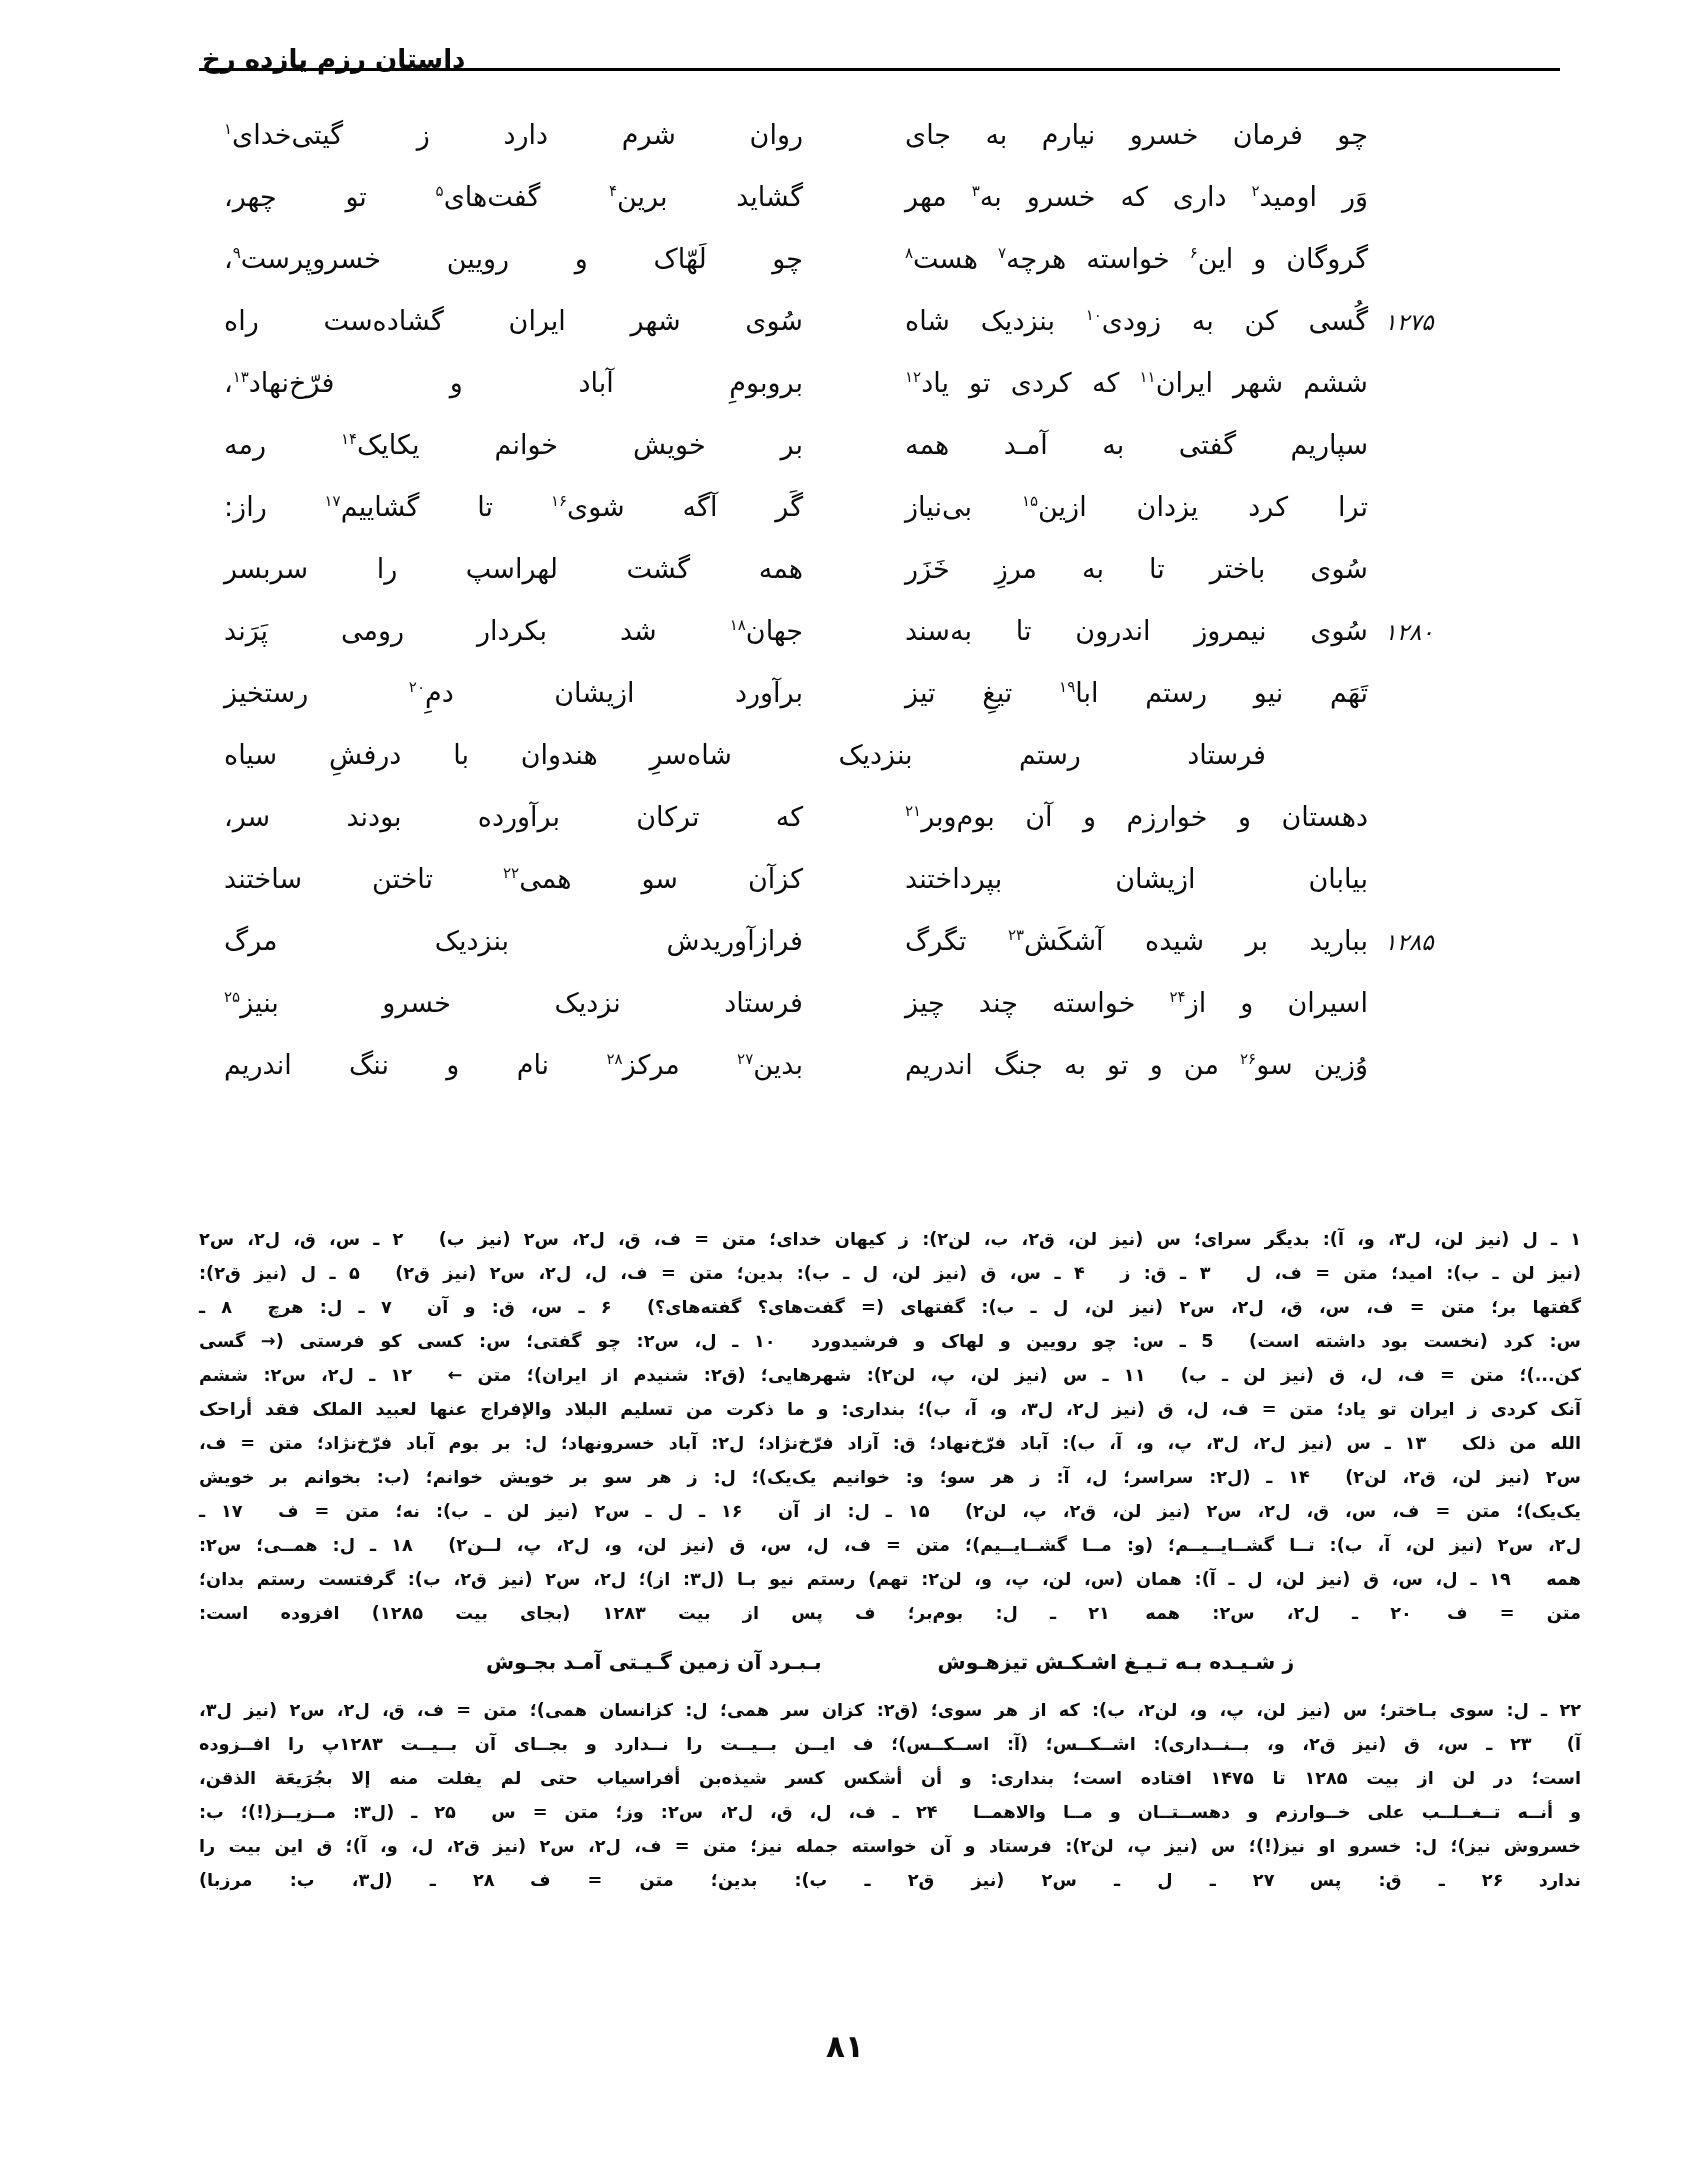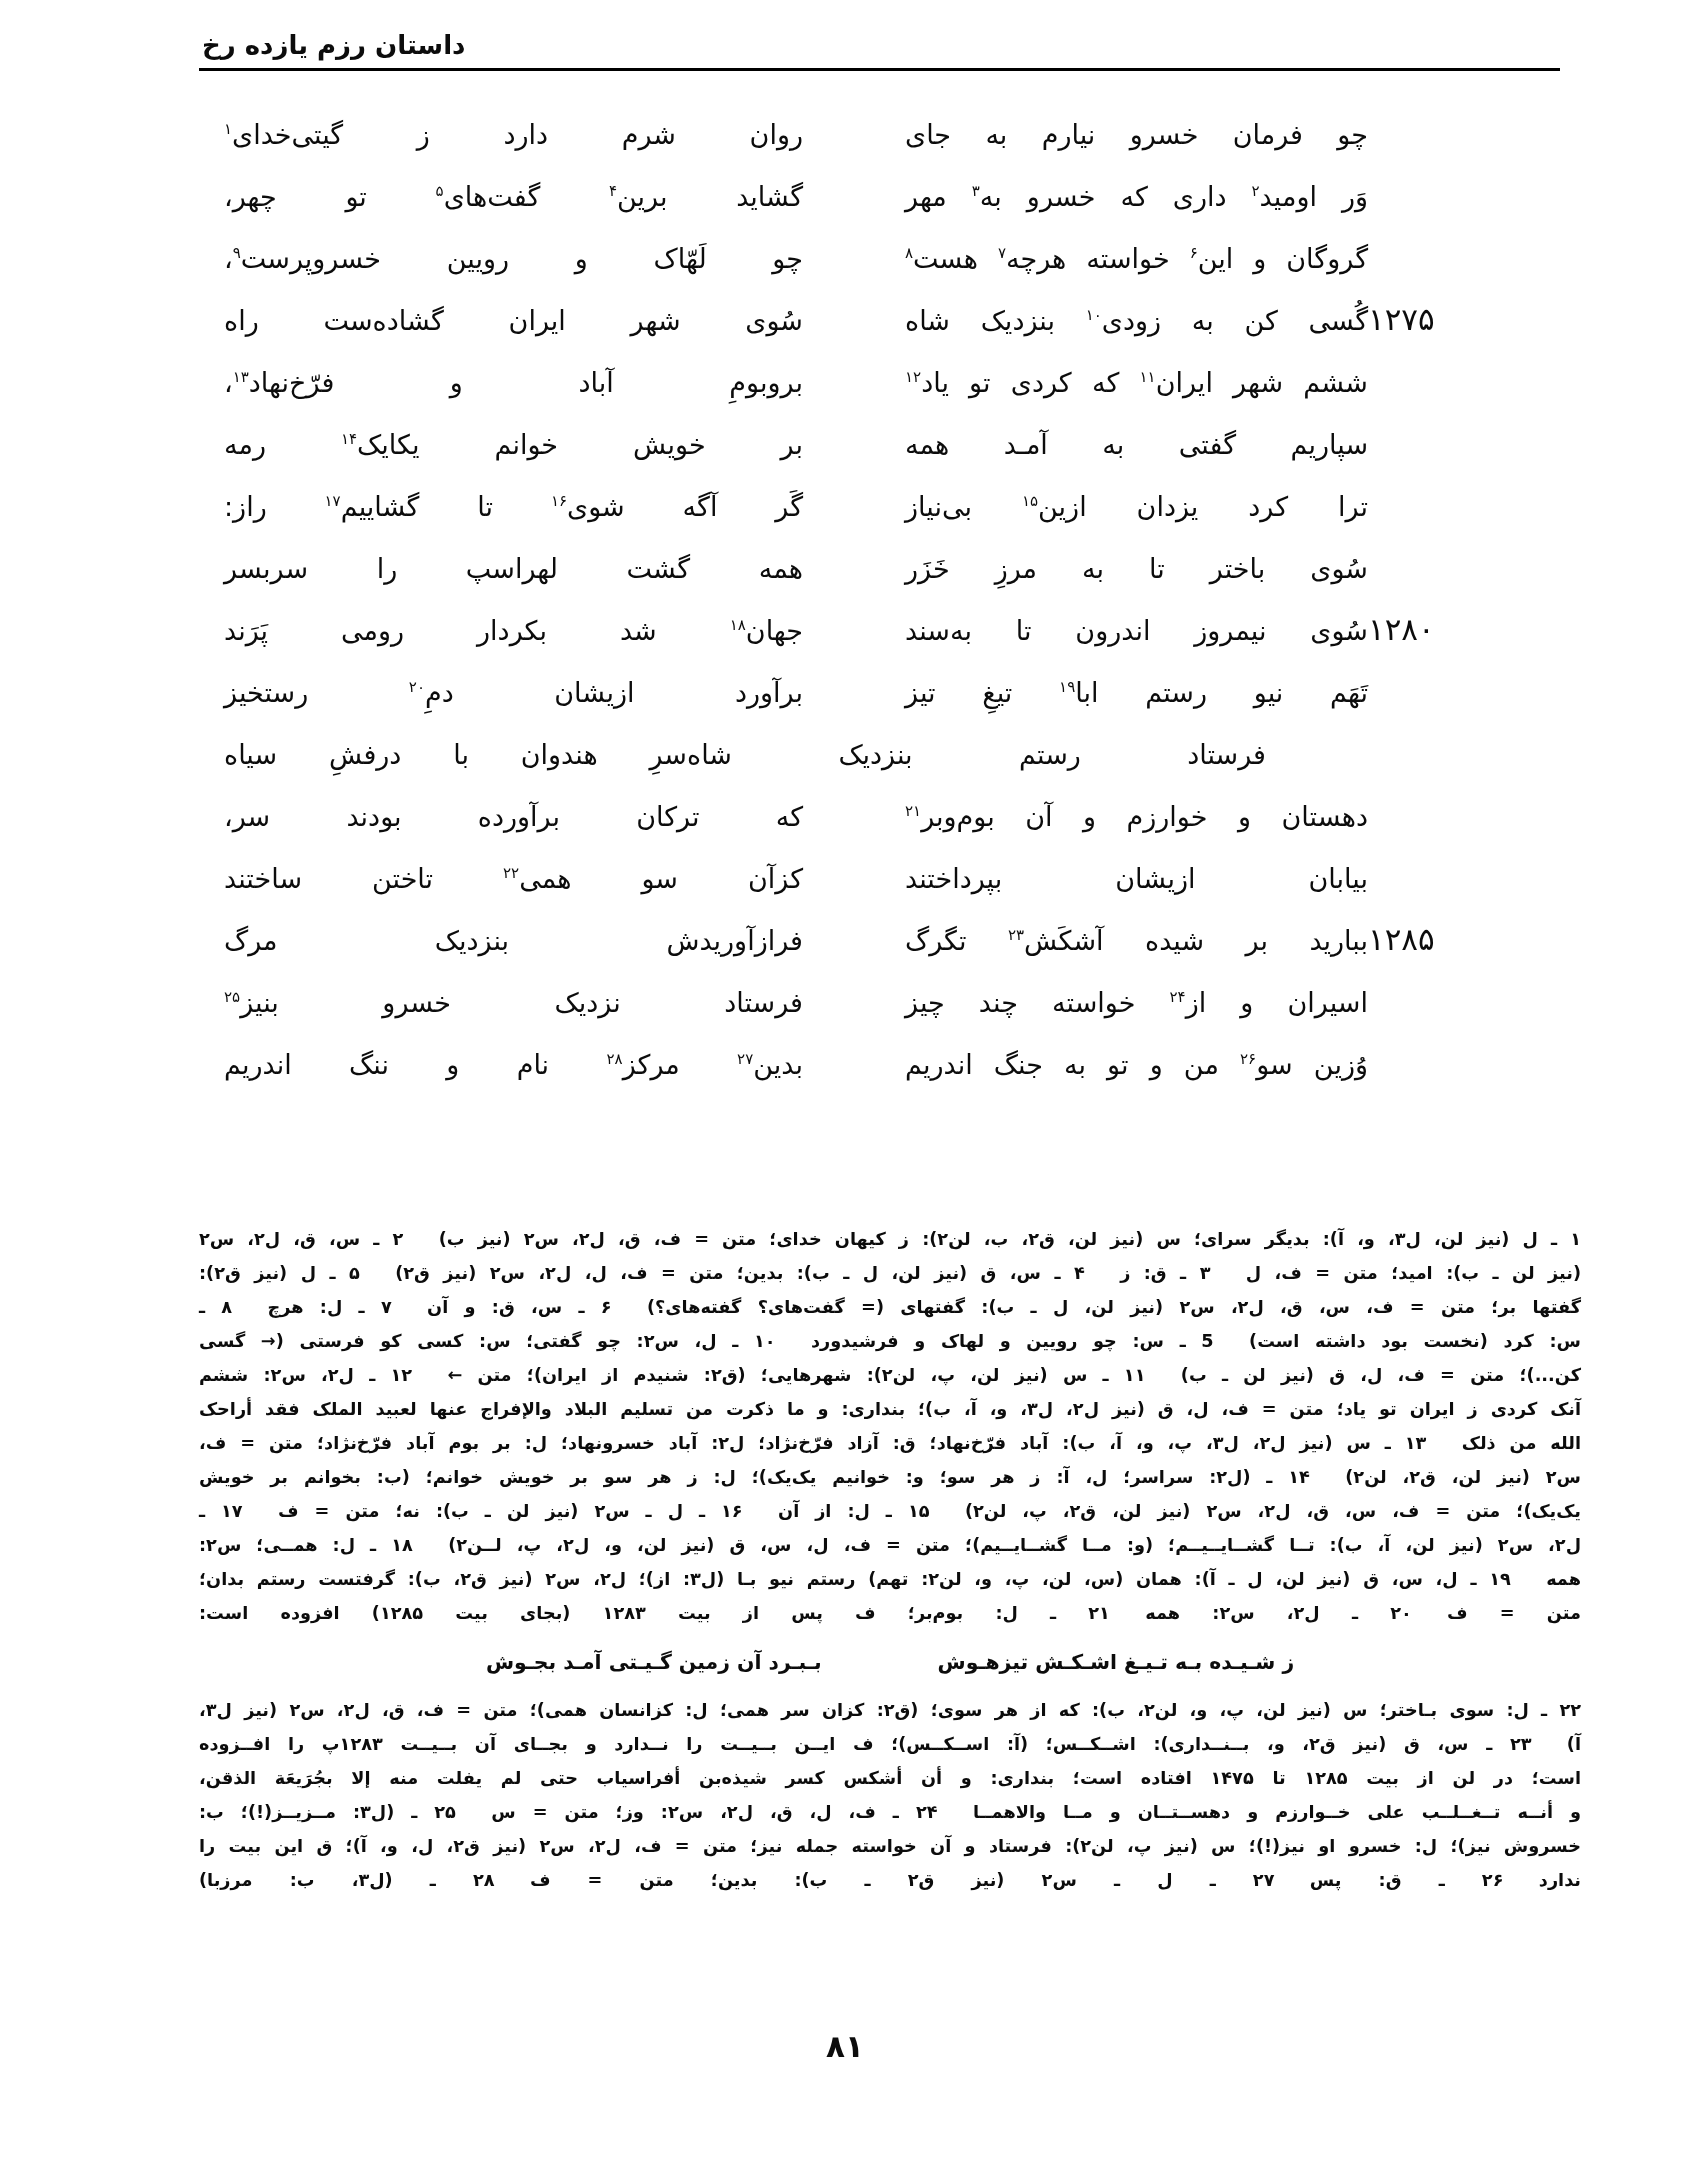--- a/index.html
+++ b/index.html
@@ -3,29 +3,29 @@
 <meta charset="utf-8">
 <style>
   html,body{margin:0;padding:0;background:#e8e8e8;}
   .page{
     position:relative;width:1690px;height:2183px;background:#ffffff;
     direction:rtl;color:#0c0c0c;
     font-family:"DejaVu Sans",sans-serif;
     margin:0 auto;overflow:hidden;
   }
   .header-title{
-    position:absolute;top:30px;left:202px;
+    position:absolute;top:44px;left:202px;
     font-size:26px;font-weight:bold;letter-spacing:0;
   }
   .rule{
     position:absolute;top:68px;left:199px;width:1361px;height:2.7px;background:#000;
   }
   .poem{position:absolute;top:108px;right:240px;width:1226px;}
   .verse-row{display:flex;direction:rtl;align-items:baseline;height:62px;}
-  .vnum{flex:none;width:82px;font-size:31px;text-align:left;}
+  .vnum{flex:none;width:82px;font-size:23px;text-align:center;font-style:italic;}
   .hemi{font-size:27px;text-align:justify;text-align-last:justify;line-height:1.4;}
   .hemi sup{font-size:15px;line-height:0;}
   .hemi-right{flex:none;width:463px;}
   .hemi-left{flex:none;width:579px;margin-right:102px;margin-top:8px;}
   .footnotes{position:absolute;top:1222px;left:199px;width:1382px;font-size:17.7px;font-weight:bold;}
   .fline{
     text-align:justify;text-align-last:justify;direction:rtl;
     height:34px;line-height:34px;white-space:normal;
   }
   .fverse{

